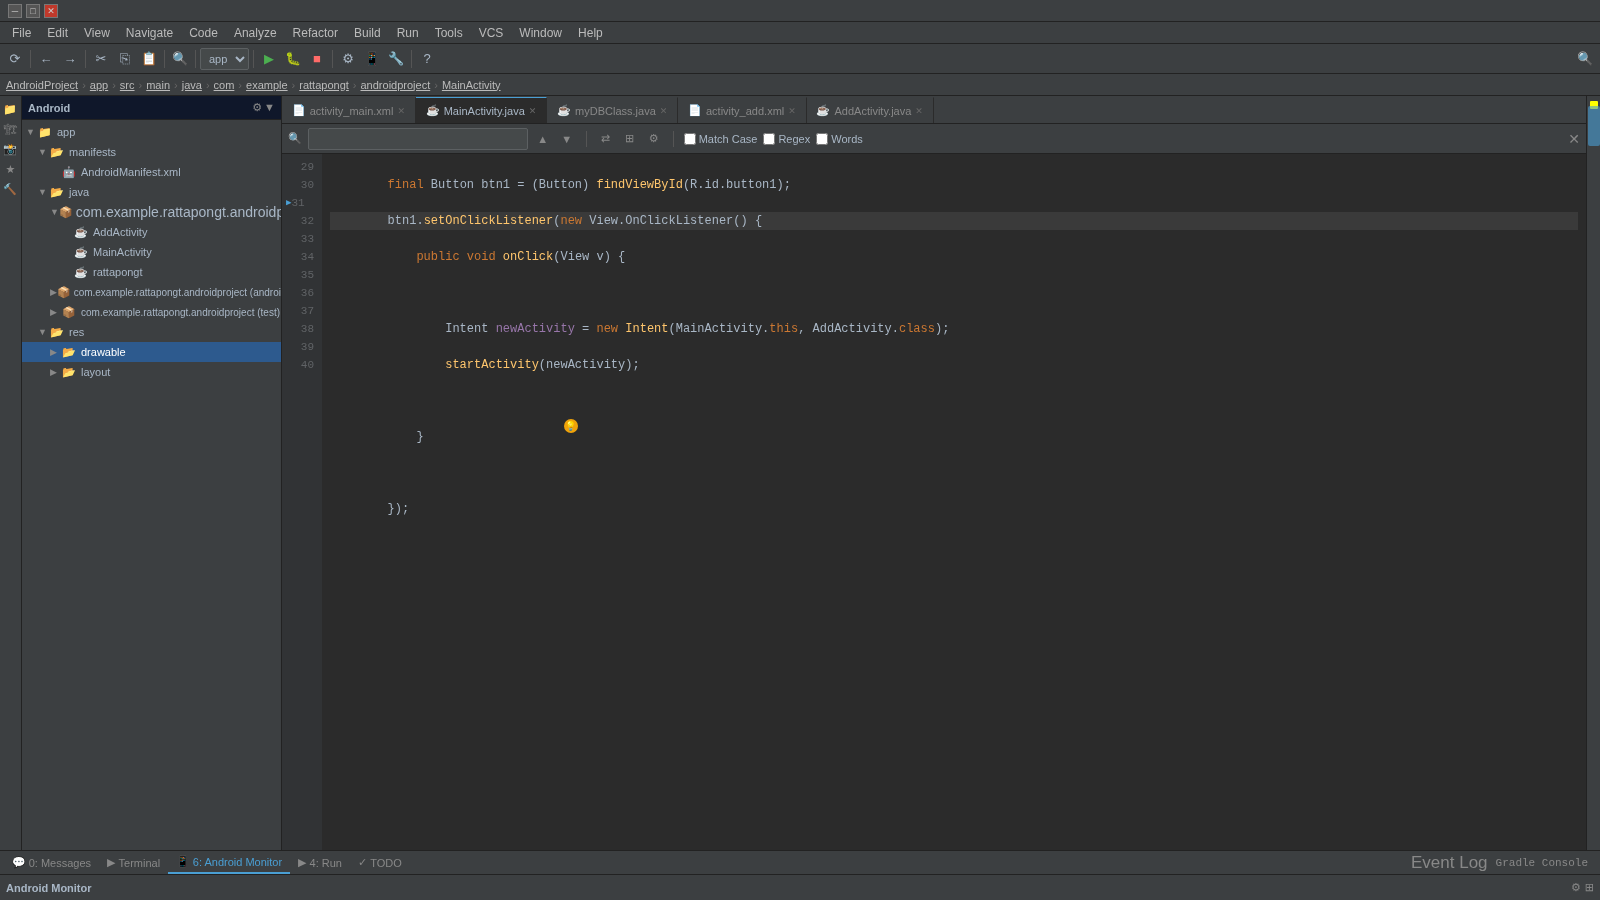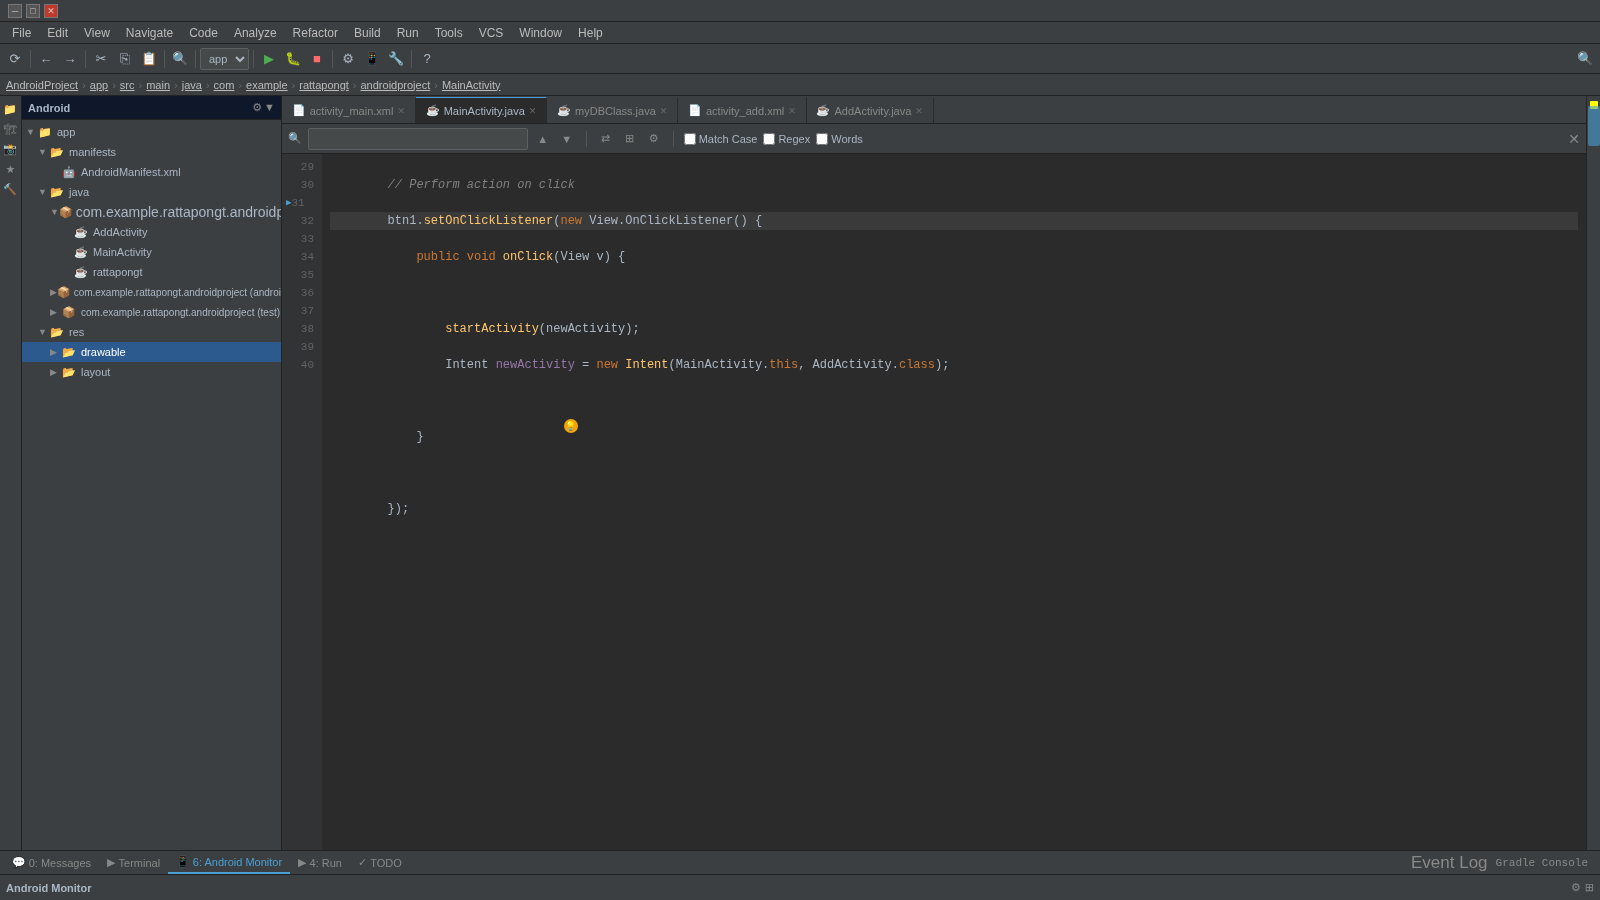--- a/index.html
+++ b/index.html
@@ -629,26 +629,26 @@
         <div>33</div>
         <div>34</div>
         <div>35</div>
         <div>36</div>
         <div>37</div>
         <div>38</div>
         <div>39</div>
         <div>40</div>
       </div>
       <div id="code-content">
-<div class="code-line comment">        // Perform action on click</div>
+<div class="code-line">        <span class="kw">final</span> Button btn1 = (Button) <span class="method">findViewById</span>(R.id.button1);</div>
 <div class="code-line highlight-line">        btn1.<span class="method">setOnClickListener</span>(<span class="kw">new</span> View.OnClickListener() {</div>
 <div class="code-line">            <span class="kw">public</span> <span class="kw">void</span> <span class="method">onClick</span>(View v) {</div>
 <div class="code-line"> </div>
+<div class="code-line">                Intent <span class="var">newActivity</span> = <span class="kw">new</span> <span class="method">Intent</span>(MainActivity.<span class="kw">this</span>, AddActivity.<span class="kw">class</span>);</div>
 <div class="code-line">                <span class="method">startActivity</span>(newActivity);</div>
-<div class="code-line">                Intent <span class="var">newActivity</span> = <span class="kw">new</span> <span class="method">Intent</span>(MainActivity.<span class="kw">this</span>, AddActivity.<span class="kw">class</span>);</div>
 <div class="code-line"> </div>
 <div class="code-line">            }</div>
 <div class="code-line"> </div>
 <div class="code-line">        });</div>
       </div>
     </div>
 
     <div style="position:absolute; left:282px; top:322px; z-index:10;">
       <span class="gutter-icon">💡</span>
     </div>

